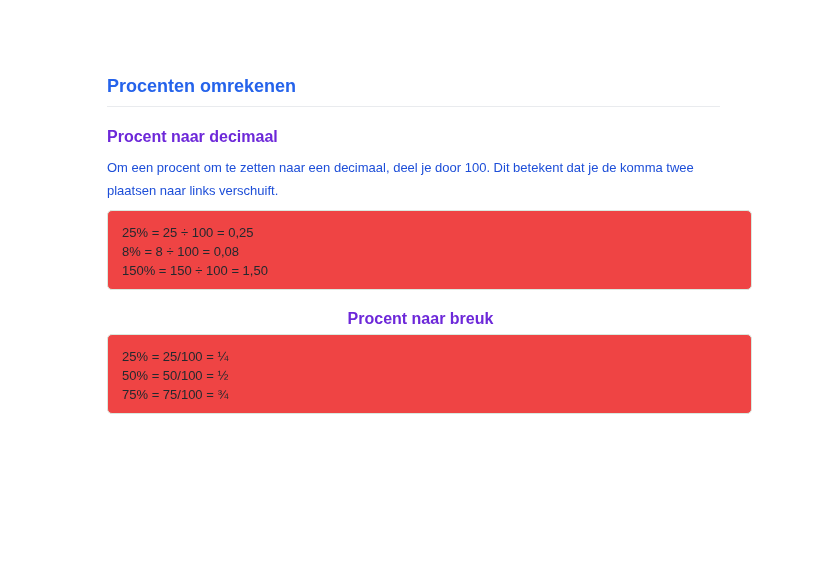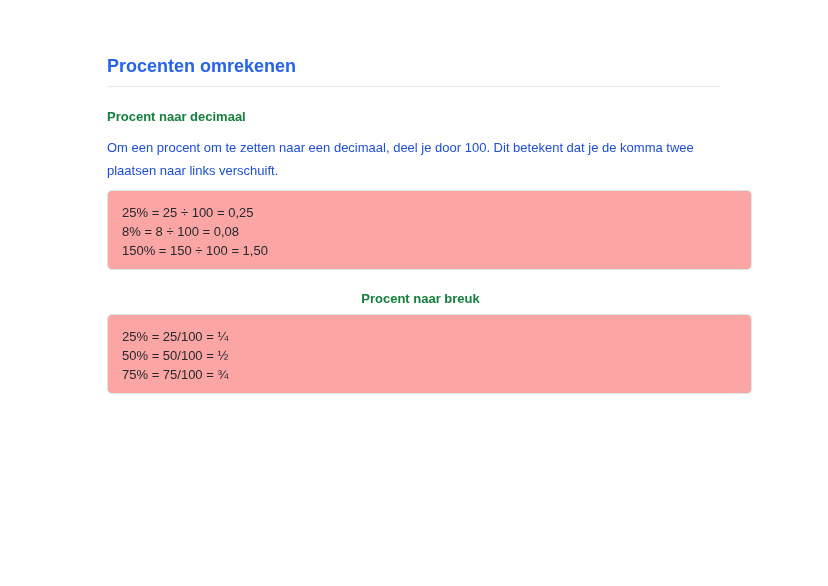--- a/index.html
+++ b/index.html
@@ -11,53 +11,54 @@
   }
   .viewport {
     width: 828px;
     height: 586px;
     background: #ffffff;
     overflow: hidden;
     position: relative;
   }
   .page {
     padding: 55px 94px 0 107px;
+    margin-top: 20px;
   }
   h1.page-title {
     margin: 0;
     font-size: 18px;
     line-height: 22px;
     font-weight: 700;
     color: #2563eb;
   }
   .title-rule {
     width: 613px;
     height: 0;
     border-bottom: 1px solid #e9ebee;
     margin-top: 9px;
   }
   section { margin: 0; }
   h2.section-heading {
     margin: 23px 0 0;
-    font-size: 13px;
+    font-size: 16px;
     line-height: 14px;
     font-weight: 700;
-    color: #15803d;
+    color: #6d28d9;
   }
   p.section-paragraph {
     margin: 12px 0 0;
     max-width: 613px;
     font-size: 13px;
     line-height: 23px;
     color: #1d4ed8;
   }
   .example-box {
     margin-top: 8px;
     width: 645px;
-    background: #fca5a5;
+    background: #ef4444;
     border: 1px solid #d9e9df;
     border-radius: 5px;
     padding: 12px 16px 9px 14px;
   }
   .example-line {
     font-size: 13px;
     line-height: 19px;
     color: #24292e;
     white-space: pre;
   }

